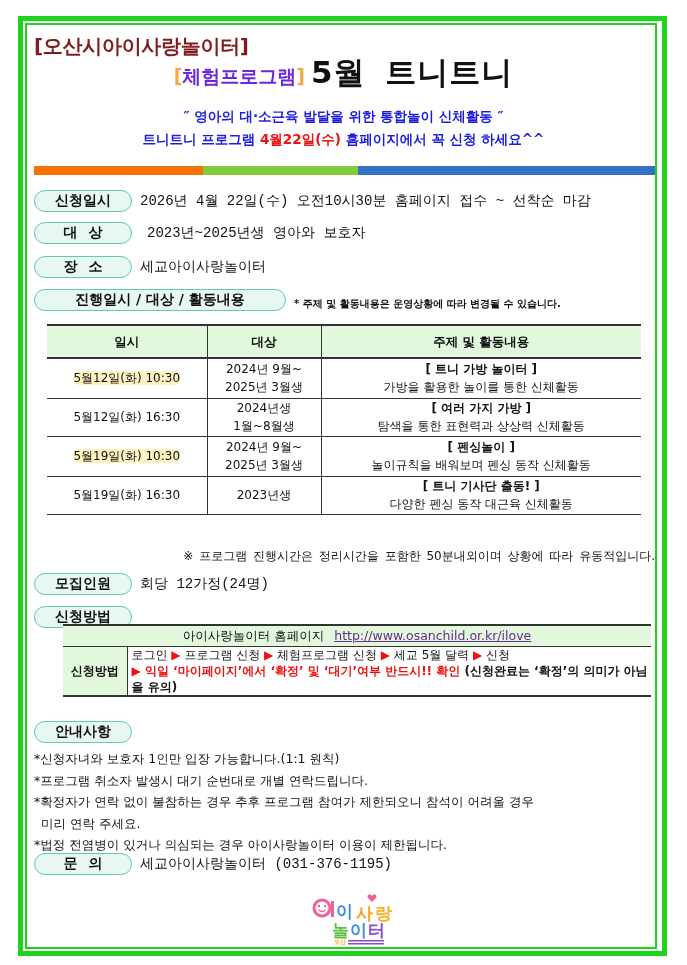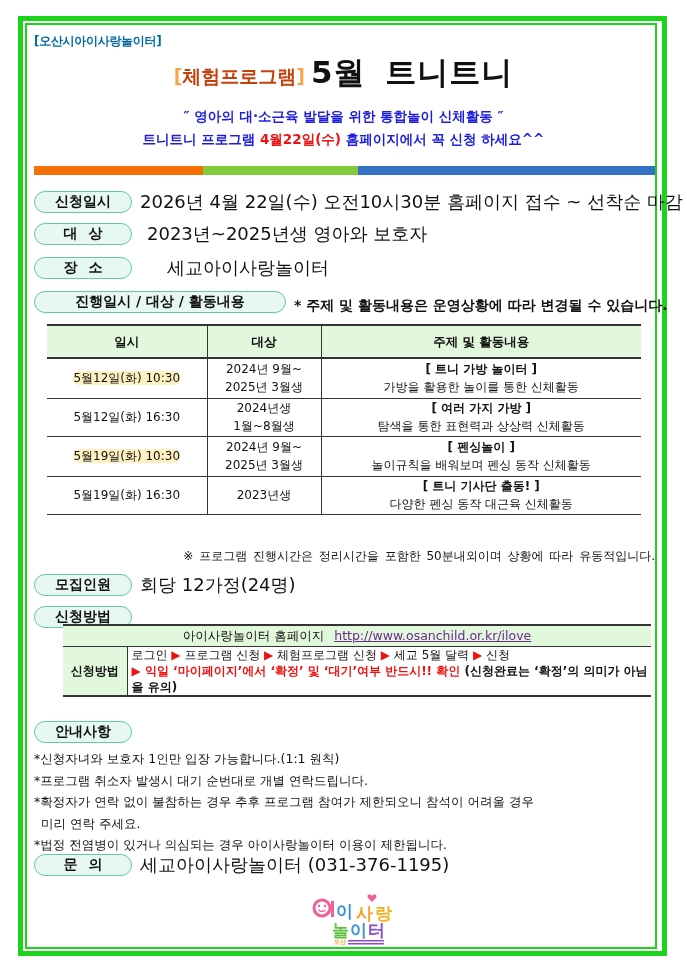--- a/index.html
+++ b/index.html
@@ -2,40 +2,40 @@
 <html><head>
   <meta charset="utf-8">
   <style>
     * { box-sizing: border-box; margin: 0; padding: 0; }
     html, body { width: 687px; height: 965px; background: #ffffff; overflow: hidden; }
     body { position: relative; font-family: "DejaVu Sans", "Liberation Sans", sans-serif; color: #111; }
 
     .frame-outer { position: absolute; left: 18px; top: 16px; width: 649px; height: 940px; border: 5px solid #1bd41b; }
     .frame-inner { position: absolute; left: 25px; top: 23px; width: 632px; height: 926px; border: 2px solid #1bd41b; }
 
-    .org { position: absolute; left: 34px; top: 33px; font-size: 12px; font-weight: bold; color: #0369a1; letter-spacing: -0.3px; }
+    .org { position: absolute; left: 34px; top: 33px; font-size: 20px; font-weight: bold; color: #7f1d1d; letter-spacing: -0.3px; }
 
     .title { position: absolute; left: 0; width: 687px; top: 52px; text-align: center; white-space: nowrap; }
     .title .bracket { color: #f5a84a; font-size: 19px; font-weight: bold; }
-    .title .prog { color: #c2410c; font-size: 19px; font-weight: bold; }
+    .title .prog { color: #6d28d9; font-size: 19px; font-weight: bold; }
     .title .main { color: #111; font-size: 31px; font-weight: bold; margin-left: 6px; letter-spacing: 1px; word-spacing: 8px; }
 
     .subtitle { position: absolute; left: 0; width: 687px; text-align: center; font-size: 13.5px; font-weight: bold; color: #1d1ddd; white-space: nowrap; }
     .subtitle .red { color: #ee1111; }
 
     .colorbar { position: absolute; left: 34px; top: 166px; height: 9px; width: 621px; display: flex; }
     .colorbar div { height: 100%; }
 
     .row { position: absolute; left: 34px; display: flex; align-items: center; white-space: nowrap; }
     .pill { display: inline-flex; align-items: center; justify-content: center; height: 22px; border: 1.5px solid #63caa3; border-radius: 11px; background: #e6f8ef; font-weight: bold; font-size: 14px; color: #111; padding: 0 12px; }
     .pill.w1 { width: 98px; word-spacing: 6px; }
     .pill.w2 { width: 98px; letter-spacing: 0; }
     .pill.wide { width: 252px; }
-    .row .val { font-size: 18px; margin-left: 8px; color: #111; }
-    .row .note { font-size: 14px; font-weight: bold; margin-left: 8px; margin-top: 8px; }
+    .row .val { font-size: 14px; margin-left: 8px; color: #111; font-family: Liberation Mono, monospace; }
+    .row .note { font-size: 10px; font-weight: bold; margin-left: 8px; margin-top: 8px; }
 
     table { border-collapse: collapse; }
     .sched { position: absolute; left: 47px; top: 324px; width: 594px; font-size: 12px; }
     .sched th, .sched td { text-align: center; vertical-align: middle; line-height: 18px; }
     .sched thead tr { height: 33px; background: #e2f8dc; }
     .sched thead th { border-top: 2px solid #333; border-bottom: 2px solid #333; font-weight: bold; font-size: 12.5px; }
     .sched td { border-bottom: 1.5px solid #333; }
     .sched th + th, .sched td + td { border-left: 1.5px solid #333; }
     .sched tbody tr.r1 { height: 40px; }
     .sched tbody tr.r2 { height: 38px; }
@@ -87,21 +87,21 @@
 </div>
 
 <div class="row" style="top:190px;">
   <span class="pill w2">신청일시</span>
   <span class="val">2026년 4월 22일(수) 오전10시30분 홈페이지 접수 ~ 선착순 마감</span>
 </div>
 <div class="row" style="top:222px;gap:7px;">
   <span class="pill w1">대 상</span>
   <span class="val">2023년~2025년생 영아와 보호자</span>
 </div>
-<div class="row" style="top:256px;gap:27px;">
+<div class="row" style="top:256px;">
   <span class="pill w1">장 소</span>
   <span class="val">세교아이사랑놀이터</span>
 </div>
 <div class="row" style="top:289px;">
   <span class="pill wide">진행일시 / 대상 / 활동내용</span>
   <span class="note">* 주제 및 활동내용은 운영상황에 따라 변경될 수 있습니다.</span>
 </div>
 
 <table class="sched">
   <colgroup>

